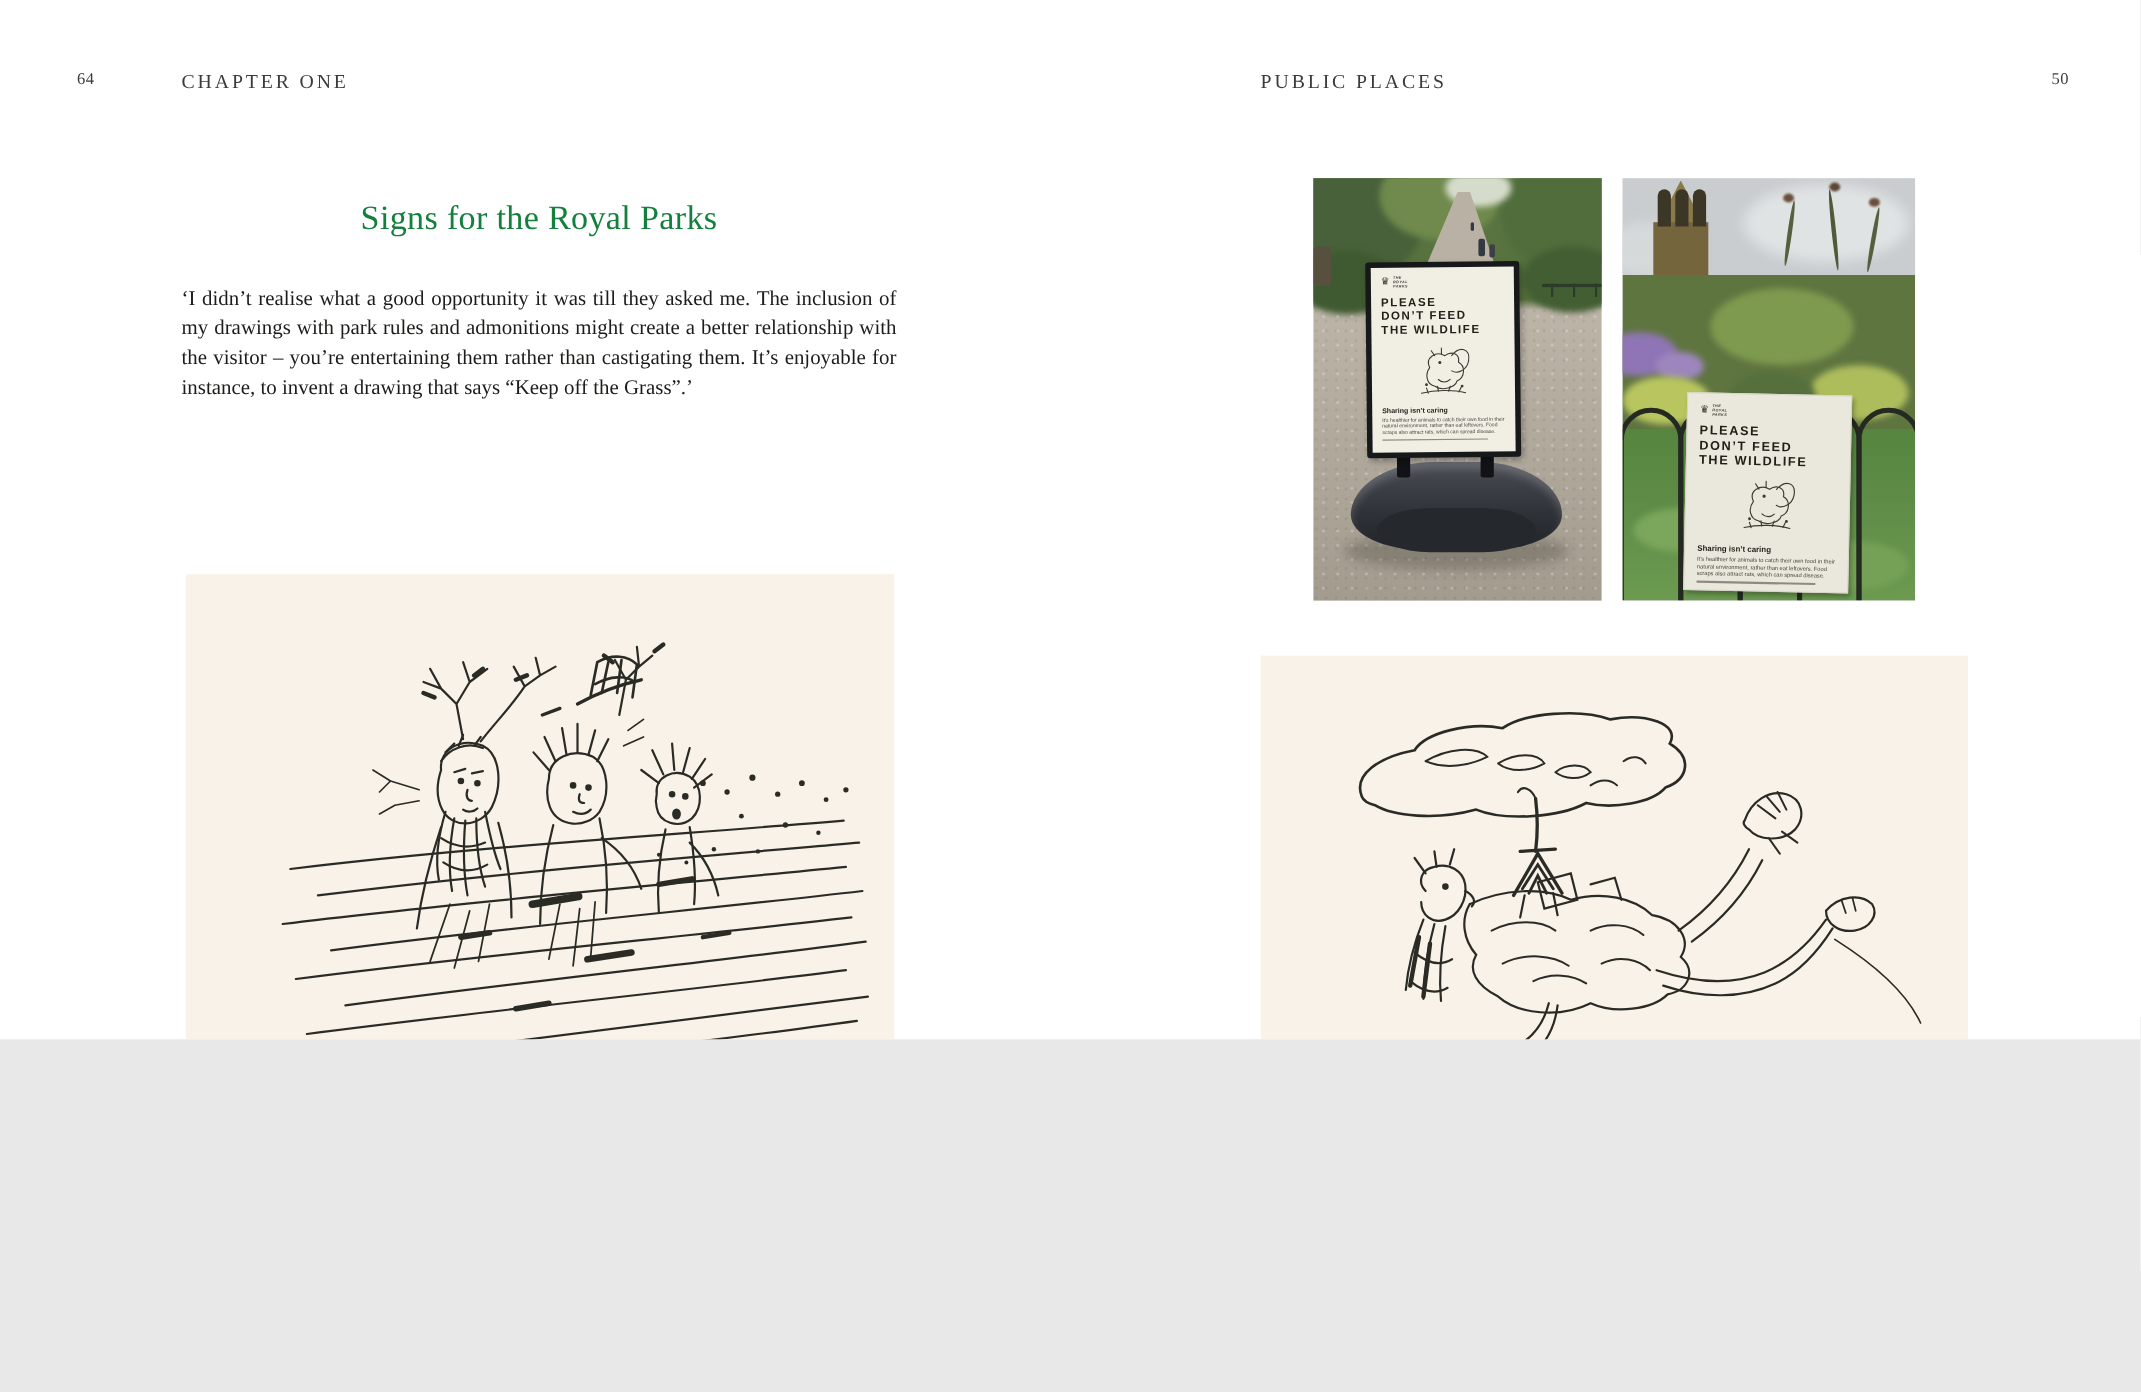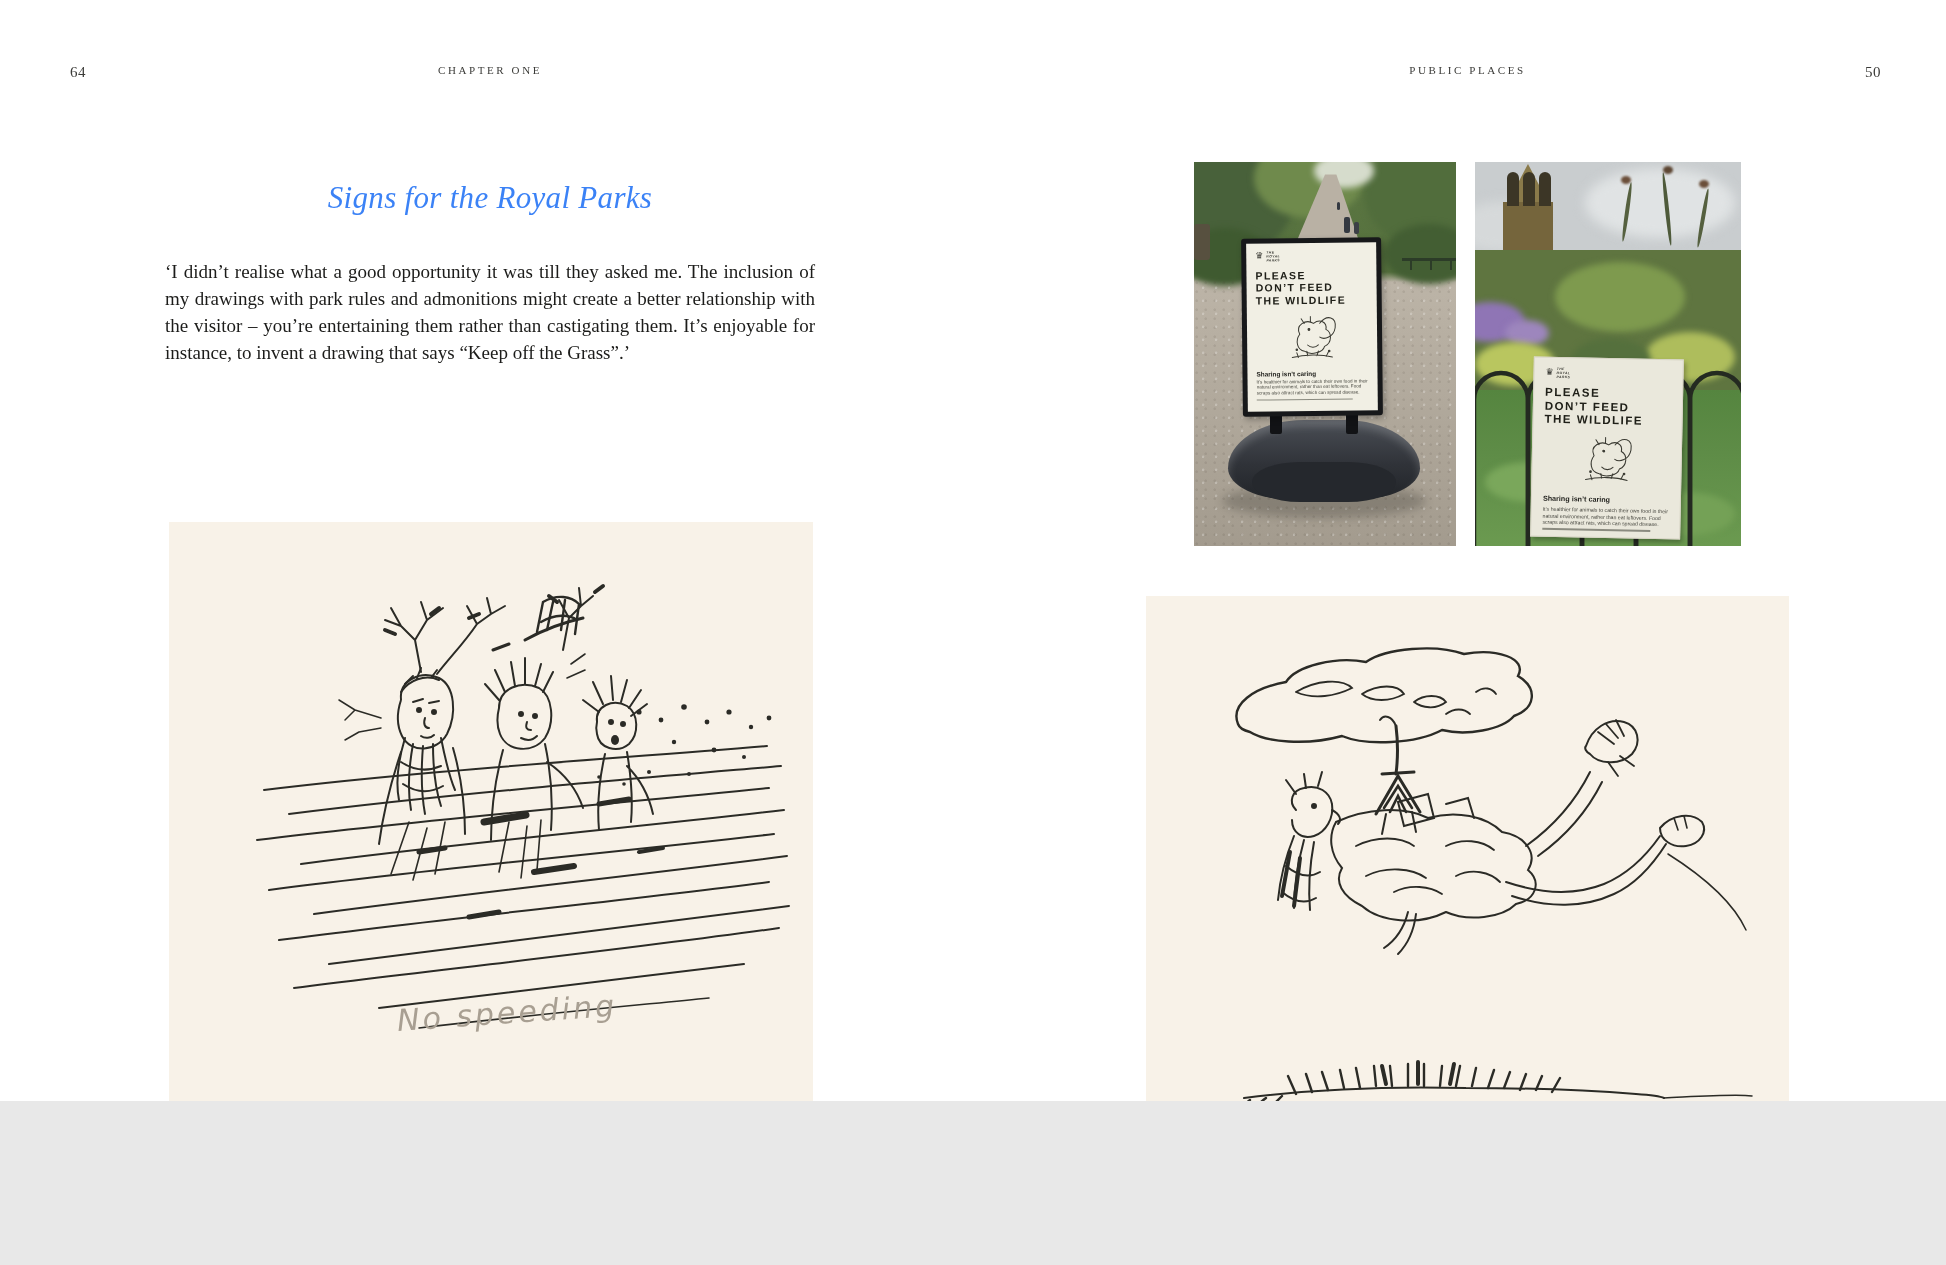--- a/index.html
+++ b/index.html
@@ -1,29 +1,29 @@
 <!DOCTYPE html>
 <html style="--page: #ffffff; --cream: #f8f2e8; --ink: #2b2b26; --header: #3b3b38; --poster: #f1efe4; --poster2: #eae8dc;"><head>
 <meta charset="utf-8">
 <style>
   :root{
     --page:#ffffff; --cream:#f8f2e8; --ink:#2b2b26; --header:#3b3b38;
     --poster:#f1efe4; --poster2:#eae8dc;
   }
   *{margin:0;padding:0;box-sizing:border-box;}
   html,body{background:#e8e8e8;font-family:"Liberation Serif",serif;}
-  .spread{position:relative;width:1946px;height:1101px;background:var(--page);overflow:hidden;}
+  .spread{position:relative;width:1946px;height:945px;background:var(--page);overflow:hidden;}
 
   
   .pagenum{position:absolute;top:64px;font-size:15px;color:var(--header);letter-spacing:.5px;}
-  .runhead{position:absolute;top:64px;font-size:11px;color:var(--header);letter-spacing:2.6px;text-align:center;}
+  .runhead{position:absolute;top:64px;font-size:18px;color:var(--header);letter-spacing:2.6px;text-align:left;}
 
   
   .title{position:absolute;left:165px;top:180px;width:650px;text-align:center;
-         font-size:31px;font-weight:normal;color:#3b82f6;letter-spacing:.3px;font-style:italic;}
+         font-size:31px;font-weight:normal;color:#15803d;letter-spacing:.3px;}
   .bodycopy{position:absolute;left:165px;top:258px;width:650px;font-size:19px;line-height:27px;
             color:#1c1c1a;text-align:justify;}
   .bodycopy p+p{text-indent:13px;}
 
   
   .plate{position:absolute;background:var(--cream);}
   .plate-left{left:169px;top:522px;width:644px;height:613px;}
   .plate-right{left:1146px;top:596px;width:643px;height:538px;}
   .plate svg{display:block;width:100%;height:100%;}
 

